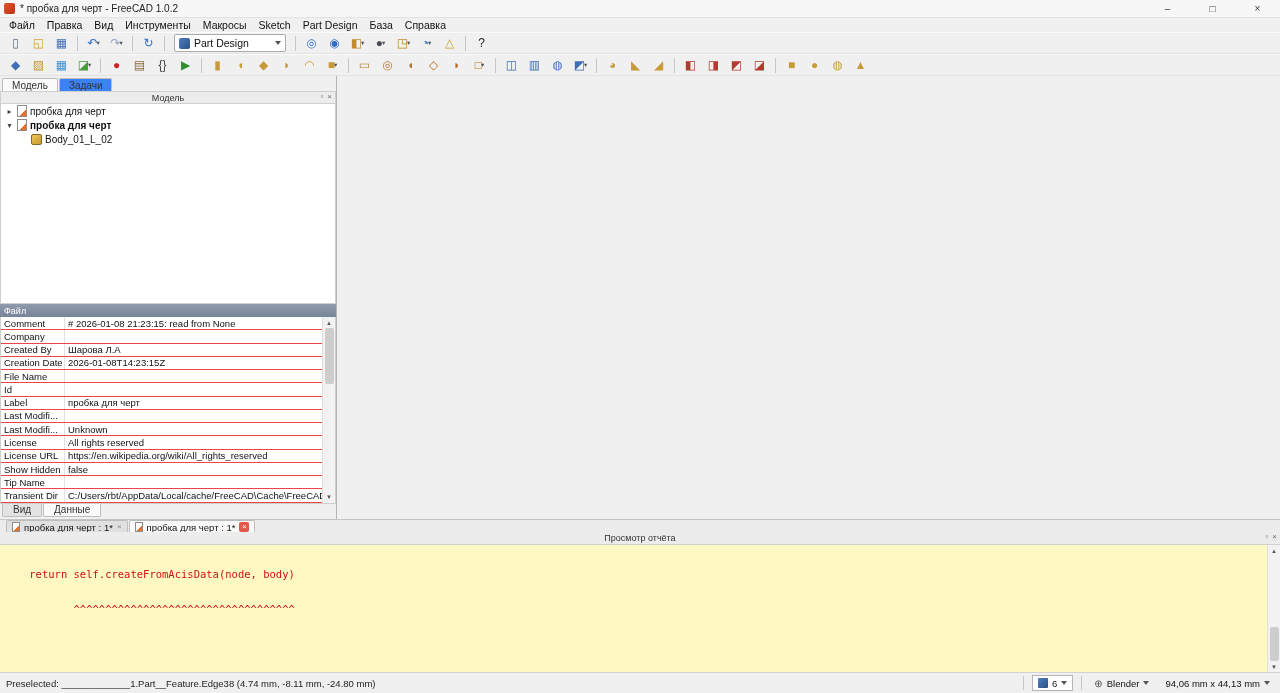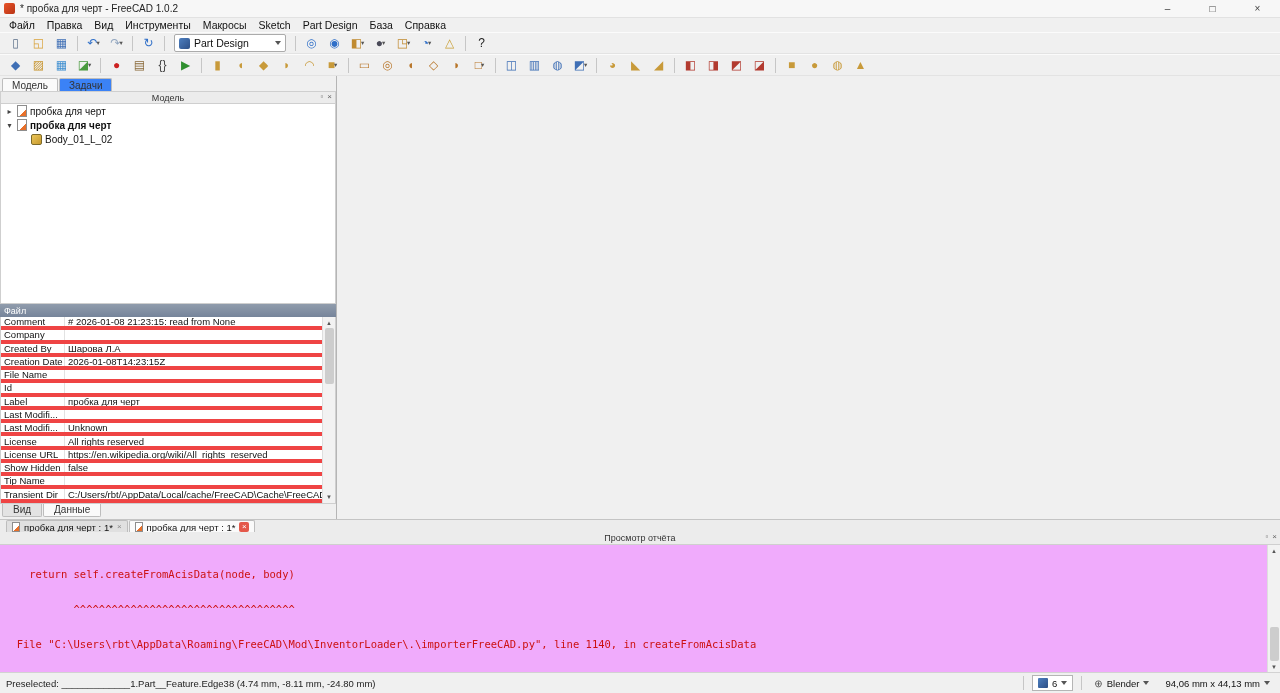--- a/index.html
+++ b/index.html
@@ -55,21 +55,21 @@
   .tw { width:9px; font-size:8px; color:#444; text-align:center; flex:0 0 auto; }
   .doc-ficon { width:10px; height:12px; background:linear-gradient(135deg,#fff 62%,#e8702a 62%);
     border:1px solid #8d8d8d; flex:0 0 auto; }
   .body-ficon { width:11px; height:11px; background:linear-gradient(135deg,#ecc659,#c79a2e);
     border:1px solid #7d6a2a; border-radius:2px; flex:0 0 auto; }
 
   .prop-header { height:13px; background:linear-gradient(#909cac,#76849a); color:#fff;
     font-size:9px; display:flex; align-items:center; padding-left:4px; }
   .prop-table { flex:1; background:#fff; border:1px solid #cfcfcf; border-top:none; display:flex; overflow:hidden; }
   .prop-rows { flex:1; overflow:hidden; }
-  .prop-row { display:flex; height:13.27px; border-bottom:4px solid #ef4444; align-items:center; }
+  .prop-row { display:flex; height:13.27px; border-bottom:1px solid #ef4444; align-items:center; }
   .prop-label { width:64px; padding-left:3px; border-right:1px solid #e2e2e2; font-size:9.5px;
     white-space:nowrap; overflow:hidden; height:100%; display:flex; align-items:center; }
   .prop-value { flex:1; padding-left:3px; font-size:9.5px; white-space:nowrap; overflow:hidden;
     height:100%; display:flex; align-items:center; }
   .vscroll { width:13px; background:#f2f2f2; border-left:1px solid #dedede; display:flex;
     flex-direction:column; align-items:center; font-size:6px; color:#555; }
   .vscroll .arr { height:11px; display:flex; align-items:center; }
   .vthumb { width:9px; background:#cdcdcd; border-radius:2px; }
   .vfill { flex:1; }
 
@@ -91,21 +91,21 @@
   .dt-icon { width:8px; height:10px; background:linear-gradient(135deg,#fff 60%,#e8702a 60%);
     border:1px solid #8d8d8d; }
   .dt-close { font-size:8px; color:#8a8a8a; line-height:1; }
   .dt-close.red { background:#e4584a; color:#fff; width:10px; height:10px; display:flex;
     align-items:center; justify-content:center; border-radius:2px; }
 
   
   .report { height:141px; display:flex; flex-direction:column; border-top:1px solid #b0b0b0; }
   .report-header { height:13px; background:#ececec; border-bottom:1px solid #cfcfcf;
     display:flex; align-items:center; justify-content:center; font-size:9px; color:#333; position:relative; }
-  .report-body { flex:1; background:#f0abfc; display:flex; overflow:hidden; }
+  .report-body { flex:1; background:#fef9c3; display:flex; overflow:hidden; }
   .report-lines { flex:1; font-family:"DejaVu Sans Mono",monospace; font-size:10.5px;
     line-height:11.6px; white-space:pre; padding:1px 4px; overflow:hidden; }
   .rl.err { color:#cc1111; }
   .rl.log { color:#111; }
 
   
   .statusbar { height:21px; display:flex; align-items:center; background:#f0f0f0;
     border-top:1px solid #d2d2d2; padding:0 6px; gap:8px; }
   .sb-left { flex:1; font-size:9.5px; color:#222; white-space:nowrap; overflow:hidden; }
   .sb-sep { width:1px; height:14px; background:#c6c6c6; }
@@ -510,21 +510,20 @@
     <span>Просмотр отчёта</span>
     <span class="hdr-btns">
       <span>▫</span>
       <span>×</span>
     </span>
   </div>
   <div class="report-body">
     <div class="report-lines">
       <div class="rl err">    return self.createFromAcisData(node, body)</div>
       <div class="rl err">           ^^^^^^^^^^^^^^^^^^^^^^^^^^^^^^^^^^^</div>
-      <div class="rl err">  File "C:\Users\rbt\AppData\Roaming\FreeCAD\Mod\InventorLoader\.\importerFreeCAD.py", line 1140, in createFromAcisData</div>
       
       
       
       
       
       
       <div class="rl log"></div>
       
     </div>
     <div class="vscroll">

